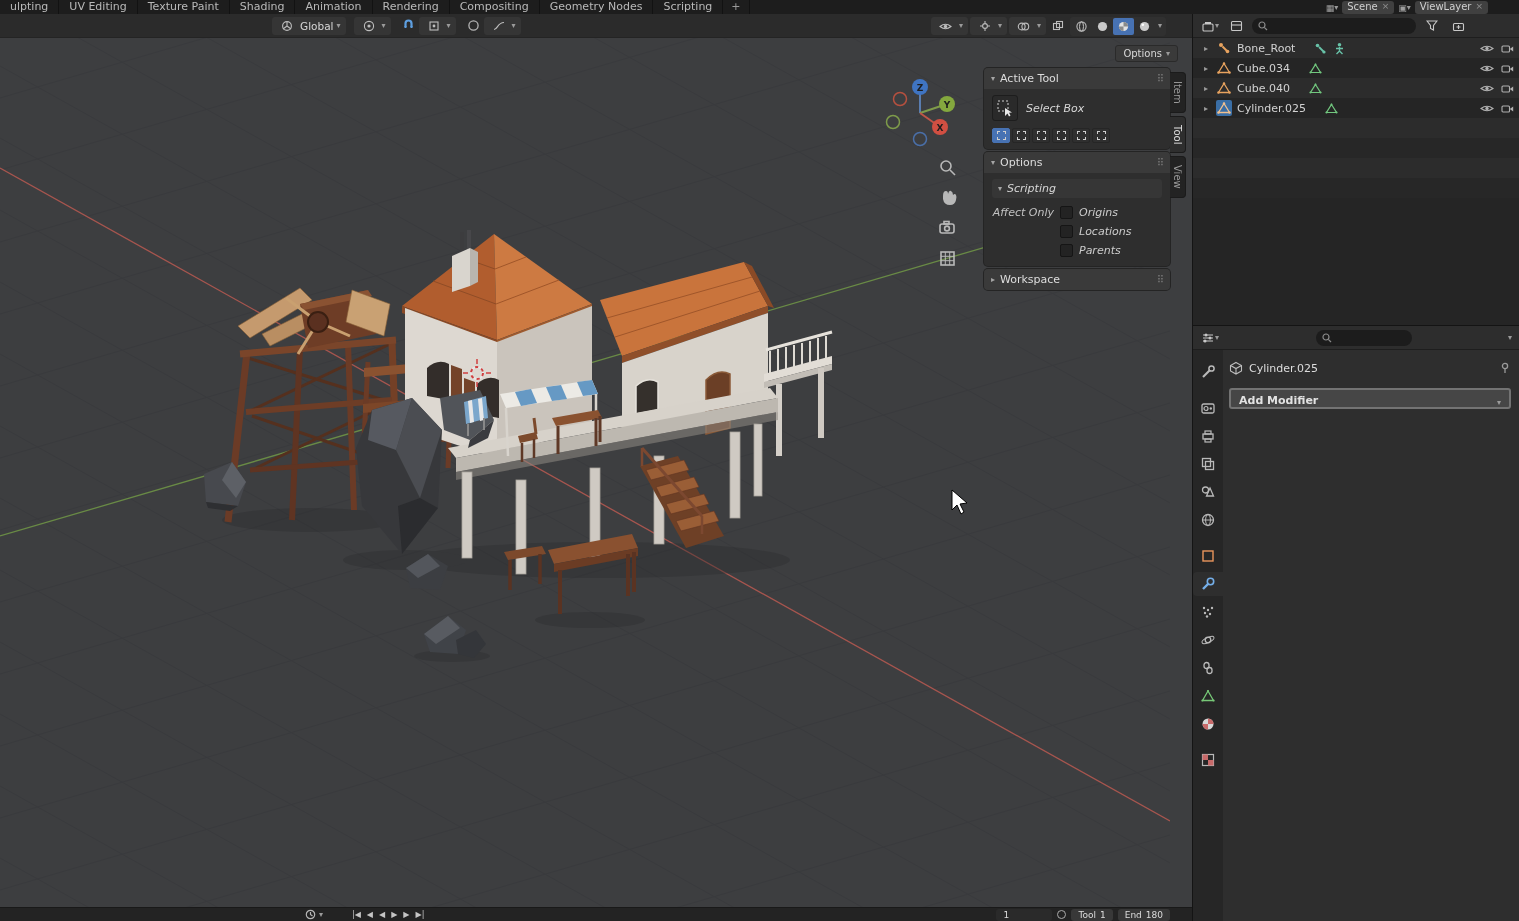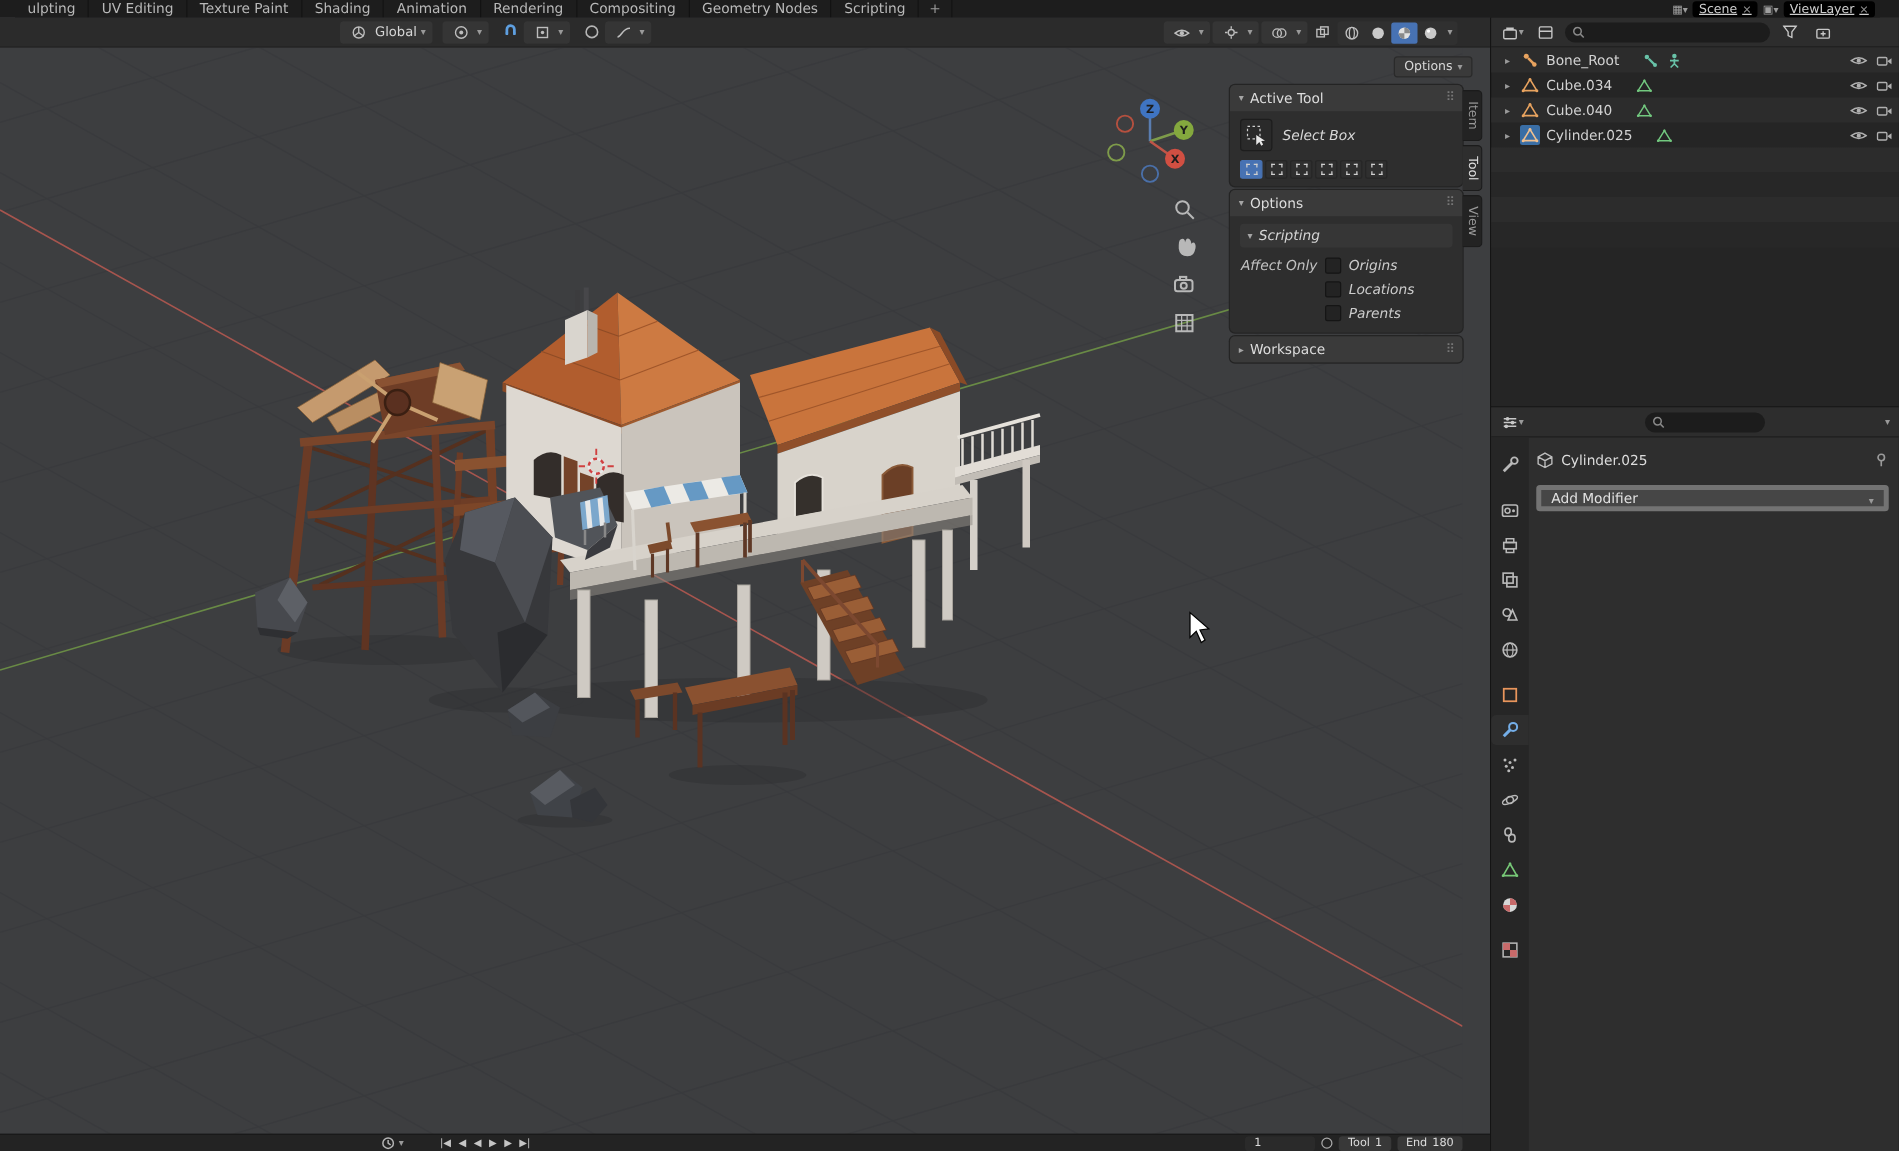--- a/index.html
+++ b/index.html
@@ -1,28 +1,28 @@
 <!DOCTYPE html>
 <html><head>
 <meta charset="utf-8">
 <style>
   * { margin:0; padding:0; box-sizing:border-box; }
   html,body { width:1519px; height:921px; overflow:hidden; background:#1d1d1d;
     font-family:"DejaVu Sans", sans-serif; font-size:11px; color:#c8c8c8; }
   svg { display:block; }
 
   
-  .topbar { position:absolute; left:12px; top:0; width:1492px; height:14px; background:#1d1d1d;
+  .topbar { position:absolute; left:0; top:0; width:1492px; height:14px; background:#1d1d1d;
     display:flex; align-items:flex-end; overflow:hidden; z-index:40; }
   .ws-tab { padding:0 10px; height:16px; line-height:17px; margin-top:-3px; color:#b9b9b9;
     font-size:11px; border-right:1px solid rgba(0,0,0,.35); white-space:nowrap; }
   .ws-tab-add { padding:0 8px; color:#9a9a9a; }
   .topbar-right { position:absolute; right:4px; top:1px; display:flex; align-items:center; gap:4px; height:13px; }
-  .tb-field { display:flex; align-items:center; gap:4px; background:#000000; border-radius:3px;
-    height:13px; padding:0 5px; font-size:10px; color:#cfcfcf;text-decoration:underline; }
+  .tb-field { display:flex; align-items:flex-start; gap:4px; background:#404040; border-radius:3px;
+    height:13px; padding:0 5px; font-size:10px; color:#cfcfcf; }
   .tb-x { color:#8f8f8f; font-size:9px; }
   .tb-ic { color:#9f9f9f; font-size:9px; display:flex; align-items:center; }
 
   
   .viewport { position:absolute; left:0; top:14px; width:1192px; height:907px; background:#3d3e40; overflow:hidden; }
   .vp-header { position:relative; height:24px; background:#2b2b2b; display:flex; align-items:center; z-index:10;
     border-bottom:1px solid #242424; }
   .vph-spacer { width:272px; }
   .pill { display:flex; align-items:center; gap:3px; background:#353535; border-radius:3px; padding:2px 5px; height:18px;text-align:right; }
   .pill .lbl { font-size:10.5px; color:#d6d6d6; }
@@ -105,22 +105,22 @@
   .pr-body { flex:1; display:flex; min-height:0; }
   .rail { width:30px; background:#262626; flex:none; display:flex; flex-direction:column; align-items:stretch; padding-top:10px; }
   .rico { height:24px; display:flex; align-items:center; justify-content:center; }
   .rico.active { background:#2e2e2e; border-radius:4px 0 0 4px; }
   .rg { margin-top:12px; }
   .rs { margin-top:4px; }
   .pr-content { flex:1; padding:8px 8px 0 6px; }
   .crumb { display:flex; align-items:center; gap:6px; height:20px; }
   .crumb-name { color:#dddddd; }
   .pin { margin-left:auto; }
-  .add-mod { margin-top:10px; height:21px; background:#464646; border:4px solid #737373; border-radius:3px;
-    display:flex; align-items:flex-end; padding:0 8px; color:#e2e2e2; font-size:11px; }
+  .add-mod { margin-top:10px; height:21px; background:#464646; border:2px solid #737373; border-radius:3px;
+    display:flex; align-items:flex-end; padding:0 8px; color:#e2e2e2; font-size:11px;font-weight:bold; }
   .add-mod .caret { margin-left:auto; }
 </style>
 </head>
 <body>
 
 <div class="topbar">
   <div class="ws-tab">ulpting</div>
   <div class="ws-tab">UV Editing</div>
   <div class="ws-tab">Texture Paint</div>
   <div class="ws-tab">Shading</div>

